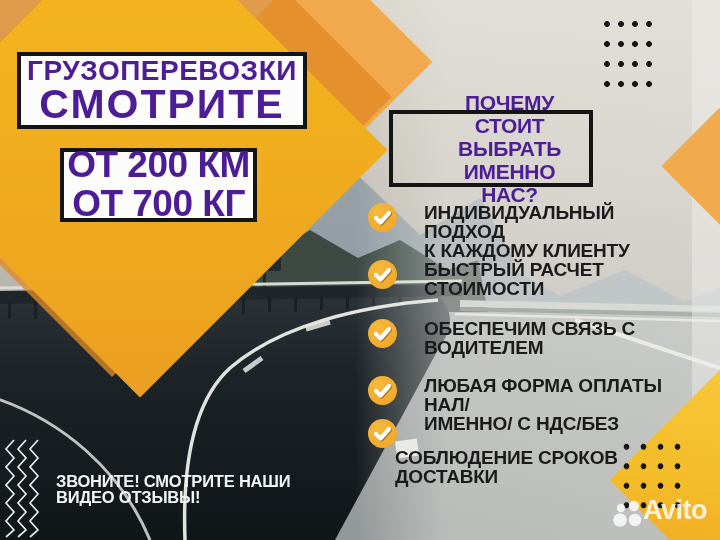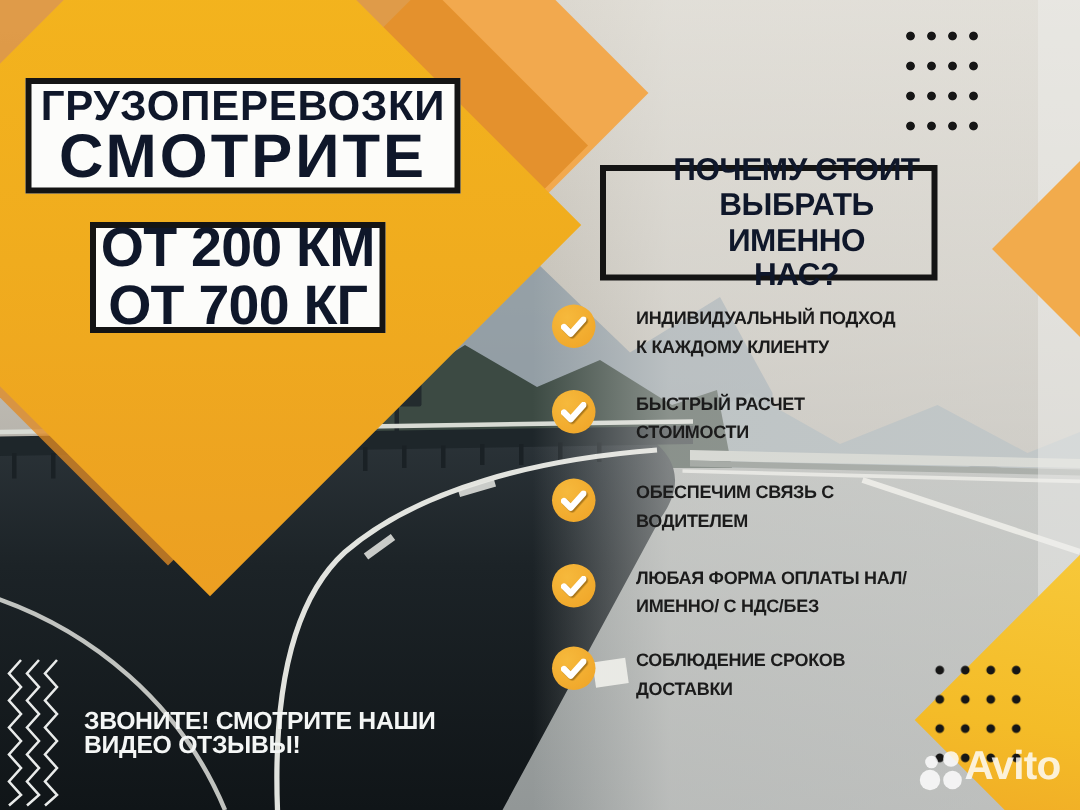--- a/index.html
+++ b/index.html
@@ -18,35 +18,35 @@
   .d-right{left:680px;top:121px;width:90px;height:90px;background:#F2AB4C;}
   .d-bottom-right{left:645px;top:395px;width:170px;height:170px;
     background:linear-gradient(145deg,#F7C93B 0%,#F4BC28 55%,#EFA424 100%);}
   
   .dots{position:absolute;background-image:radial-gradient(circle,#161616 2.6px,transparent 3.2px);}
   .dots-top{left:600px;top:14px;width:56px;height:80px;background-size:14px 20px;}
   .dots-bottom{left:618px;top:437px;width:68px;height:78px;background-size:17px 19.5px;}
   
   .frame{position:absolute;border:4px solid #141414;box-sizing:border-box;
     display:flex;flex-direction:column;justify-content:center;align-items:center;
-    text-align:center;color:#0f172a;}
+    text-align:center;color:#4c1d95;}
   .title-box{left:17px;top:52px;width:290px;height:77px;background:#FCFCFA;}
   .title-line1{font-size:28px;font-weight:bold;letter-spacing:0.5px;line-height:1.0;white-space:nowrap;}
   .title-line2{font-size:41px;font-weight:bold;letter-spacing:2px;line-height:0.95;white-space:nowrap;}
   .price-box{left:60px;top:148px;width:197px;height:74px;background:#FCFCFA;}
   .price-line{font-size:37px;font-weight:bold;letter-spacing:-0.5px;line-height:1.05;white-space:nowrap;}
-  .why-box{left:400px;top:110px;width:225px;height:77px;background:transparent;padding-left:37px;}
+  .why-box{left:389px;top:110px;width:204px;height:77px;background:transparent;padding-left:37px;}
   .why-text{font-size:21px;font-weight:bold;line-height:1.1;letter-spacing:-0.3px;white-space:pre-line;}
   
   .check-row{position:absolute;left:368px;display:flex;align-items:flex-start;width:330px;}
   .check-circle{flex:0 0 auto;width:29px;height:29px;border-radius:50%;
     background:radial-gradient(circle at 35% 30%,#F6B93C,#EFA326);
     display:flex;align-items:center;justify-content:center;}
   .check-circle svg{filter:drop-shadow(1px 1.5px 0 rgba(96,62,4,0.5));}
-  .check-text{margin-left:27px;font-size:12px;font-weight:bold;color:#1B1B1B;
+  .check-text{margin-left:27px;font-size:19px;font-weight:bold;color:#1B1B1B;
     line-height:19px;letter-spacing:-0.2px;white-space:pre-line;padding-top:0px;}
   
   .footer-cta{position:absolute;left:44px;top:474px;color:#F4F6F5;font-size:16.5px;
     font-weight:bold;line-height:15.5px;letter-spacing:-0.2px;white-space:pre-line;margin-left:12px;}
   
   .avito{position:absolute;left:610px;top:493px;width:110px;height:42px;opacity:0.82;}
   .avito-text{position:absolute;left:33px;top:2px;color:#FFFFFF;font-size:27px;
     font-weight:bold;letter-spacing:-0.5px;text-align:right;}
 </style>
 </head>
@@ -189,21 +189,21 @@
   </div>
   <div class="check-row" style="top:376px;">
     <span class="check-circle">
       <svg width="17" height="14" viewBox="0 0 17 14">
           <path d="M2,7 L6.5,11.5 L15,2" stroke="#FFFFFF" stroke-width="4.2" fill="none" stroke-linecap="round" stroke-linejoin="round"></path>
         </svg>
     </span>
     <div class="check-text">ЛЮБАЯ ФОРМА ОПЛАТЫ НАЛ/
 ИМЕННО/ С НДС/БЕЗ</div>
   </div>
-  <div class="check-row" style="top:431px;">
+  <div class="check-row" style="top:419px;flex-direction:column;">
     <span class="check-circle">
       <svg width="17" height="14" viewBox="0 0 17 14">
           <path d="M2,7 L6.5,11.5 L15,2" stroke="#FFFFFF" stroke-width="4.2" fill="none" stroke-linecap="round" stroke-linejoin="round"></path>
         </svg>
     </span>
     <div class="check-text">СОБЛЮДЕНИЕ СРОКОВ
 ДОСТАВКИ</div>
   </div>
 
   <div class="footer-cta">ЗВОНИТЕ! СМОТРИТЕ НАШИ

